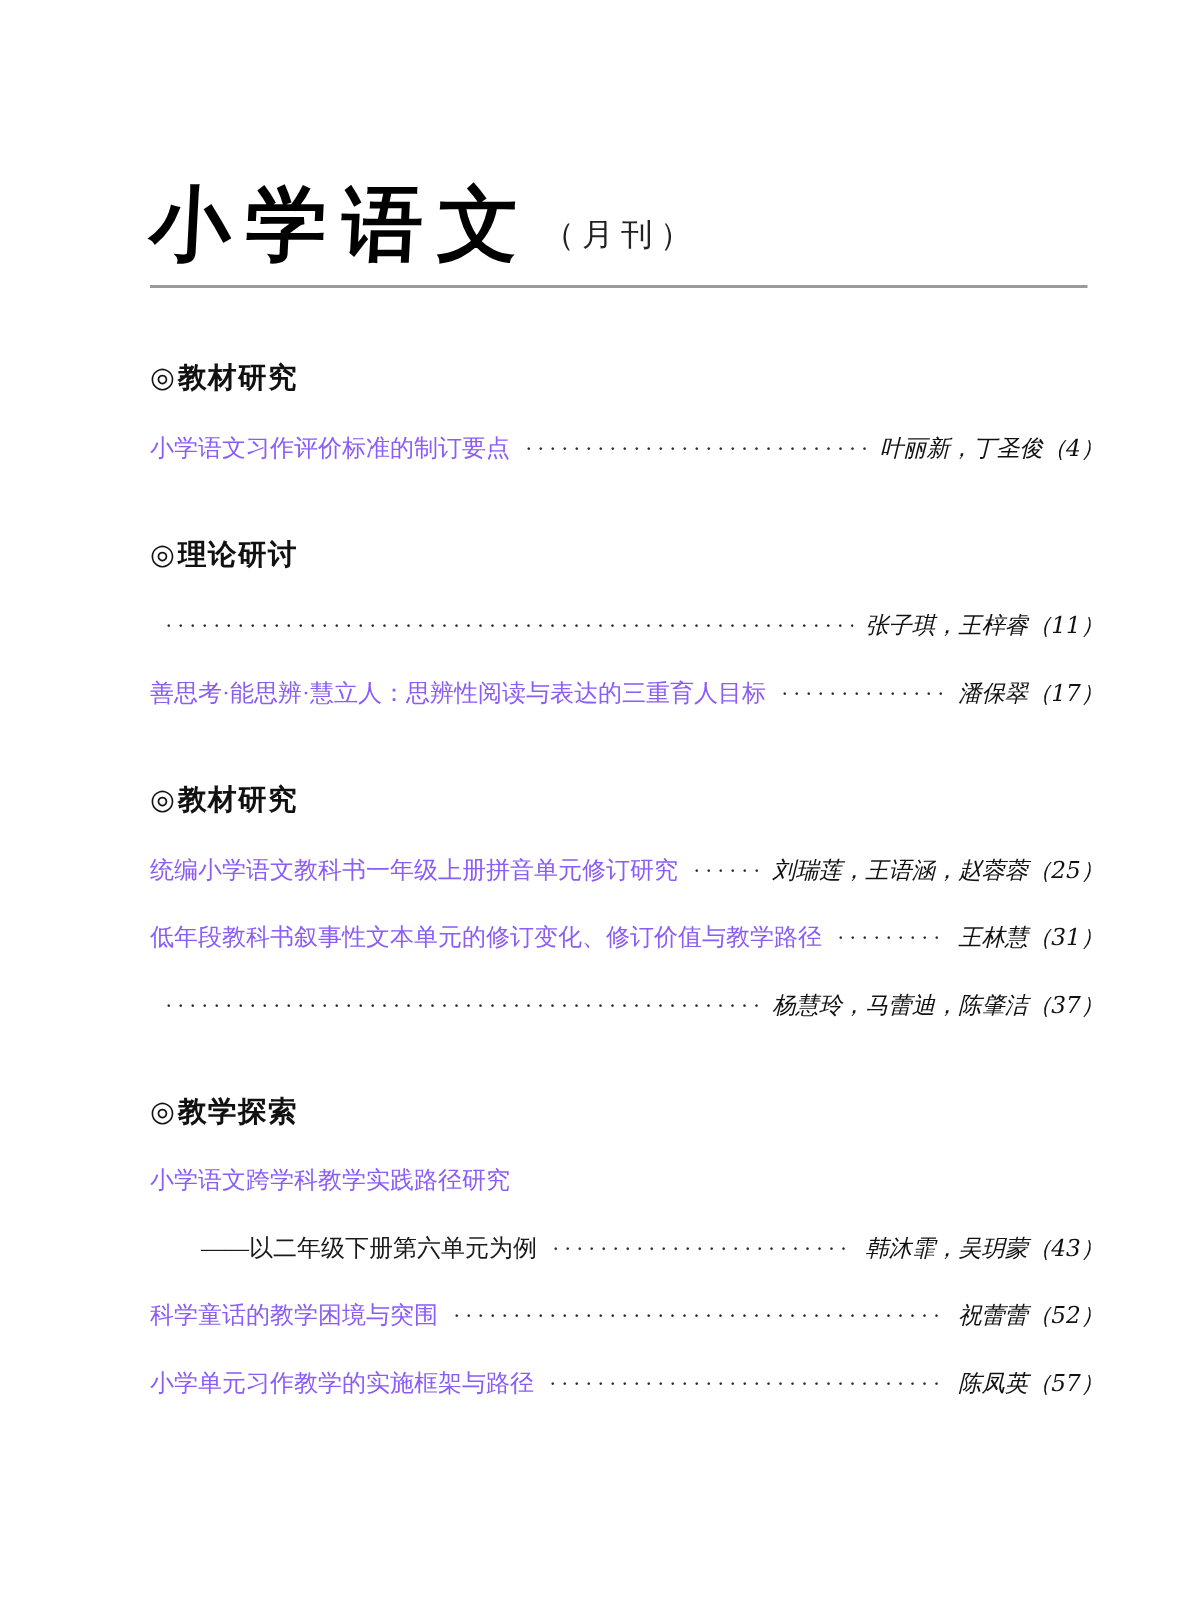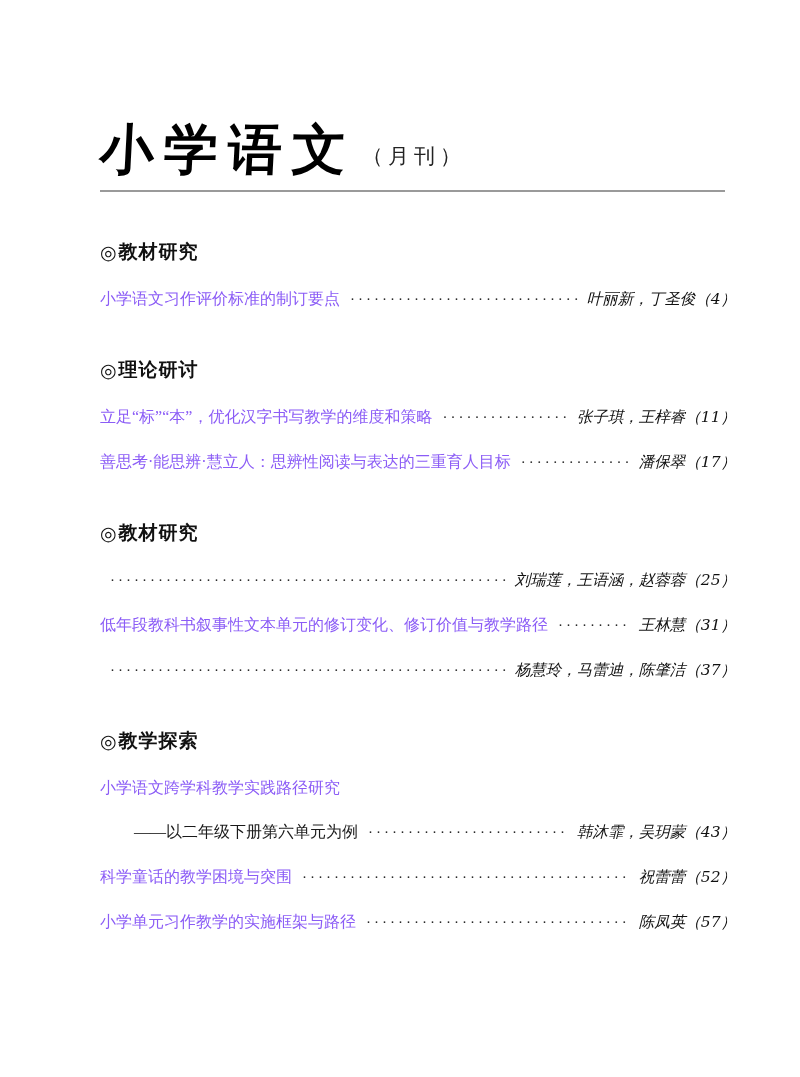--- a/index.html
+++ b/index.html
@@ -133,39 +133,39 @@
         <span class="entry-page">（4）</span>
       </div>
     </div>
 
     <div class="section">
       <div class="section-heading">
         <span class="section-bullet">◎</span>
         <span>理论研讨</span>
       </div>
       <div class="entry">
-        <span class="entry-title">立足“标”“本”，优化汉字书写教学的维度和策略</span>
         <span class="dots"></span>
         <span class="entry-authors">张子琪，王梓睿</span>
         <span class="entry-page">（11）</span>
       </div>
       <div class="entry">
         <span class="entry-title">善思考·能思辨·慧立人：思辨性阅读与表达的三重育人目标</span>
         <span class="dots"></span>
         <span class="entry-authors">潘保翠</span>
         <span class="entry-page">（17）</span>
       </div>
     </div>
 
     <div class="section">
       <div class="section-heading">
         <span class="section-bullet">◎</span>
         <span>教材研究</span>
       </div>
       <div class="entry">
+        <span class="entry-title">统编小学语文教科书一年级上册拼音单元修订研究</span>
         <span class="dots"></span>
         <span class="entry-authors">刘瑞莲，王语涵，赵蓉蓉</span>
         <span class="entry-page">（25）</span>
       </div>
       <div class="entry">
         <span class="entry-title">低年段教科书叙事性文本单元的修订变化、修订价值与教学路径</span>
         <span class="dots"></span>
         <span class="entry-authors">王林慧</span>
         <span class="entry-page">（31）</span>
       </div>

